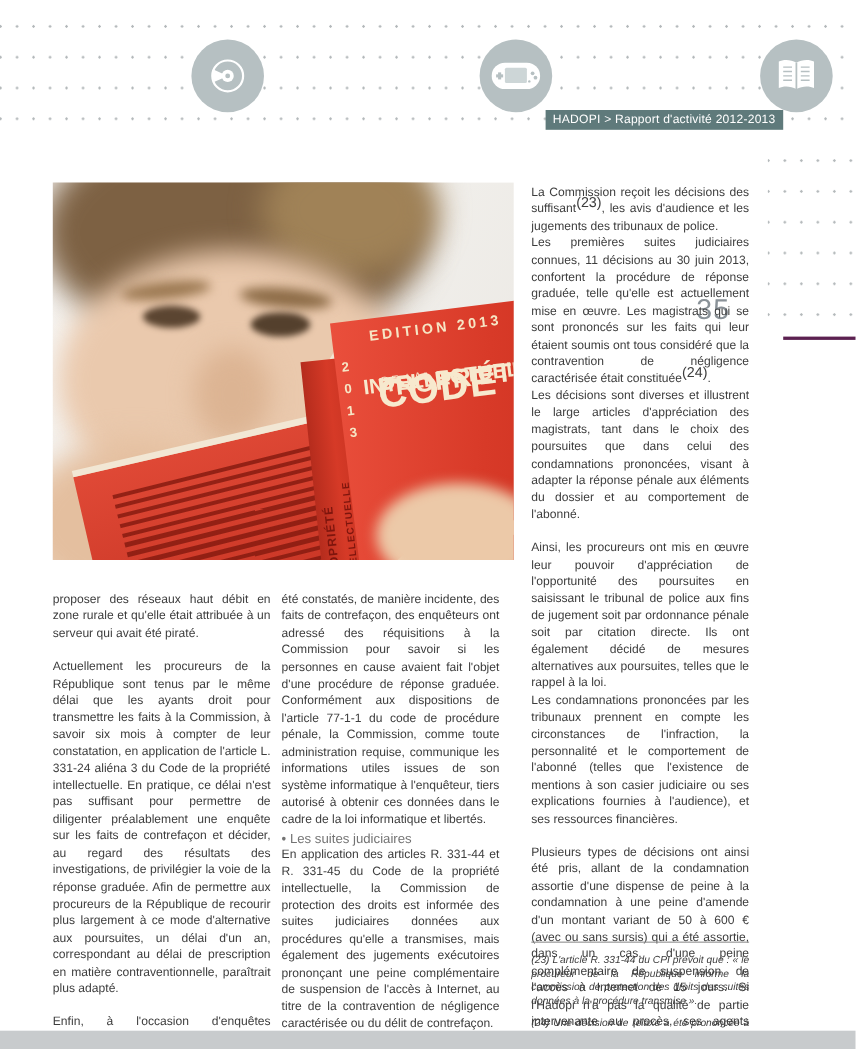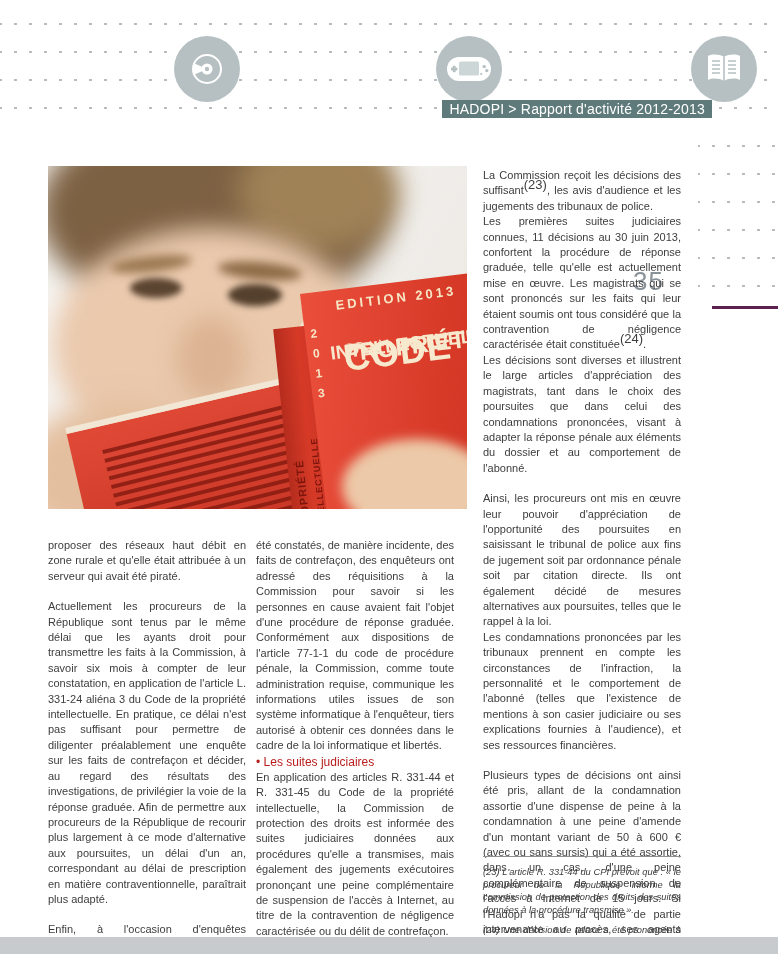--- a/index.html
+++ b/index.html
@@ -23,21 +23,21 @@
     position:absolute; top:36px; width:66px; height:66px; border-radius:50%;
     background:#b6c0c2; display:flex; align-items:center; justify-content:center;
   }
   .ic-disc    { left:174px; }
   .ic-console { left:436px; }
   .ic-book    { left:691px; }
 
   
   .header-bar {
     position:absolute; right:66px; top:100px; height:18px;
-    background:#5f7a7b; color:#ffffff; font-size:14px; line-height:18px;
+    background:#5f7a7b; color:#ffffff; font-size:11px; line-height:18px;
     padding:0 7px; letter-spacing:0.2px; white-space:nowrap;
   }
 
   
   .page-number {
     position:absolute; right:25px; top:266px; width:120px; 
     font-size:26px; color:#8a9298; letter-spacing:1px;
   }
   .page-rule { position:absolute; right:0; top:306px; width:66px; height:3px; background:#5c2151; }
 
@@ -110,21 +110,21 @@
   .col { position:absolute; width:198px; font-size:11px; line-height:15.4px; text-align:justify; }
   .col p { margin:0; }
   .col p.gap { margin-top:15px; }
   .col-left  { left:48px;  top:538px; }
   .col-mid   { left:256px; top:538px; }
   .col-right { left:483px; top:168px; }
   .right-heading {
     color:#7e9db3; font-weight:bold; font-size:11px; line-height:15px;
     letter-spacing:0.4px; margin:0 0 5px 0; text-align:left;
   }
-  .sub-heading { color:#b91c1c; font-size:12px; line-height:16px; margin-top:15px; margin-bottom:2px; text-align:left; }
+  .sub-heading { color:#737373; font-size:12px; line-height:16px; margin-top:15px; margin-bottom:2px; text-align:left; }
   sup.ref { font-size:13px; vertical-align:super; line-height:0; }
 
   
   .footnotes { position:absolute; left:483px; top:856px; width:198px; font-size:9.3px; line-height:12.6px; font-style:italic; }
   .footnotes .rule { border-top:1px solid #8f8f8f; margin-bottom:9px; }
   .footnotes p { margin:0 0 8px 0; text-align:justify; }
 
   
   .bottom-band { position:absolute; left:0; top:937px; width:778px; height:17px; background:#c8cbcd; }
 </style>

